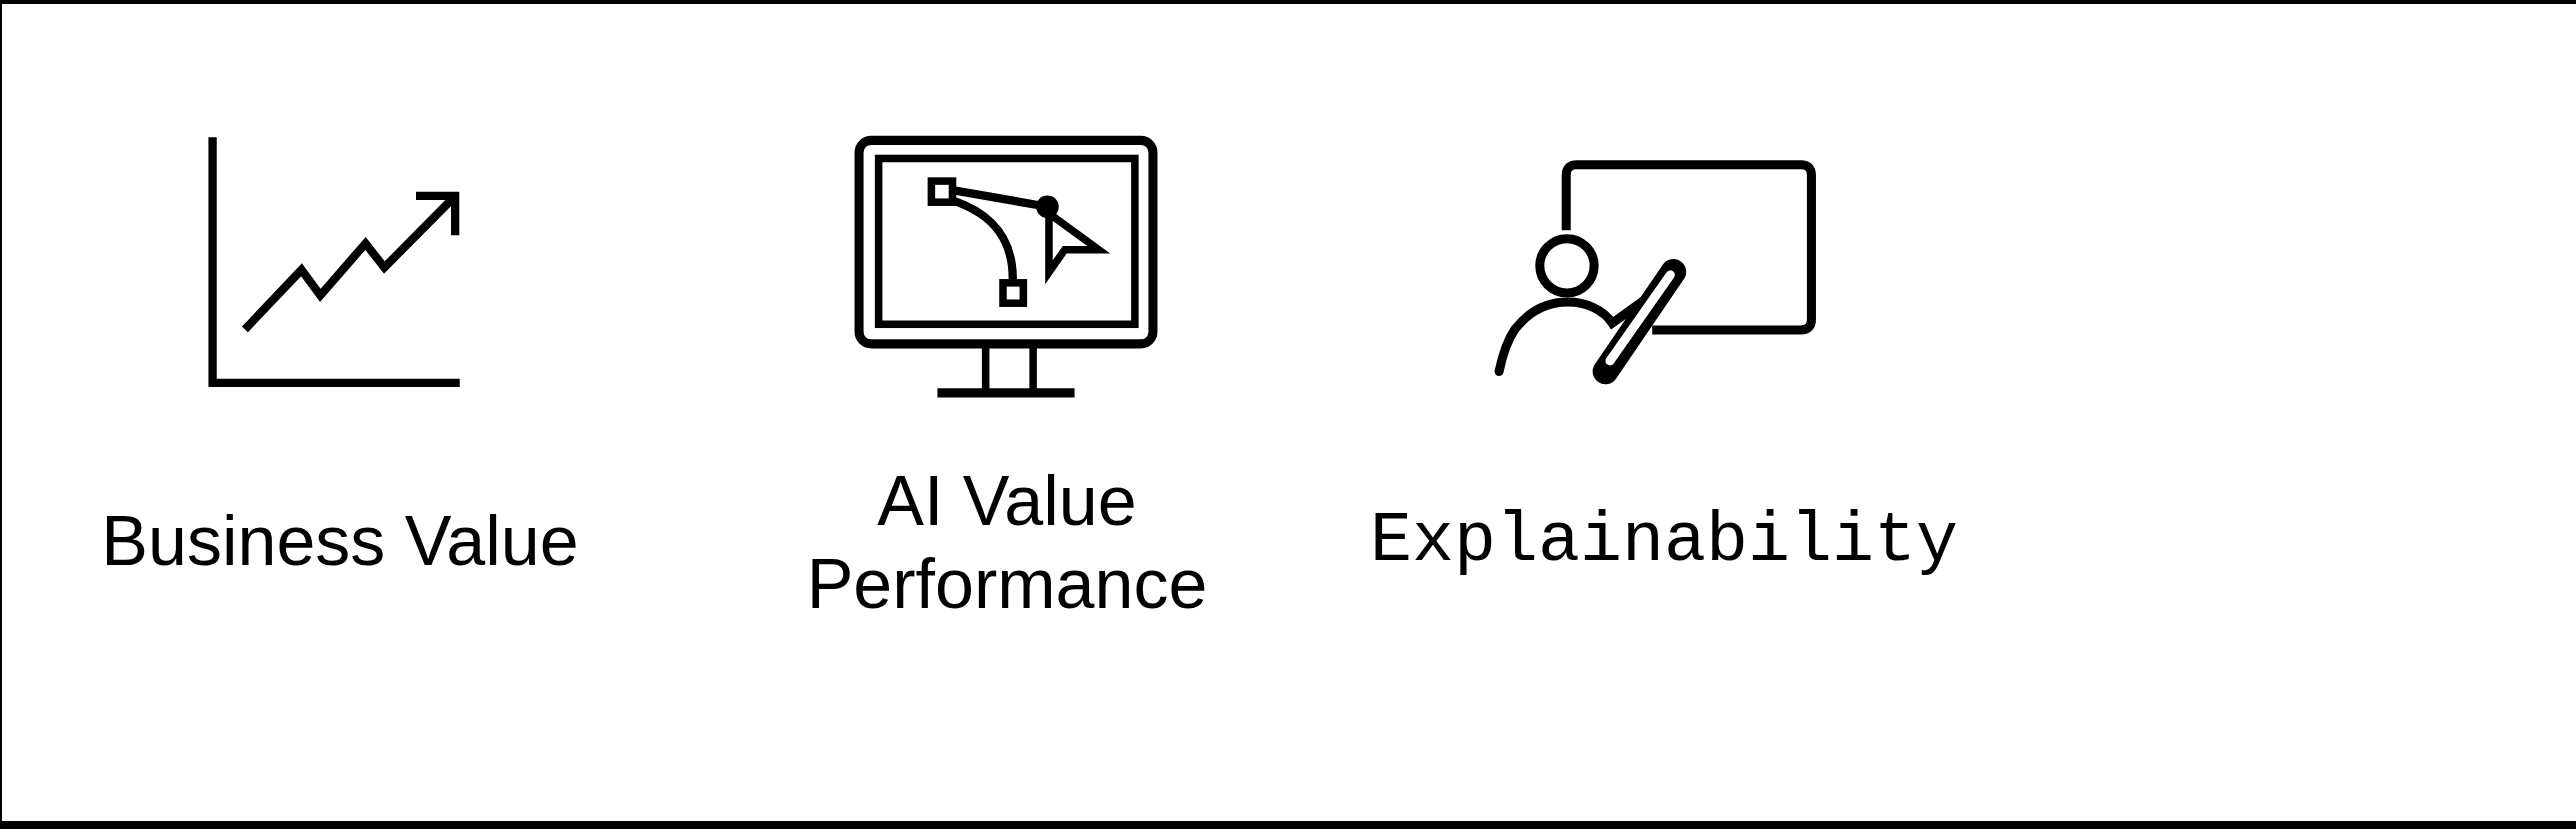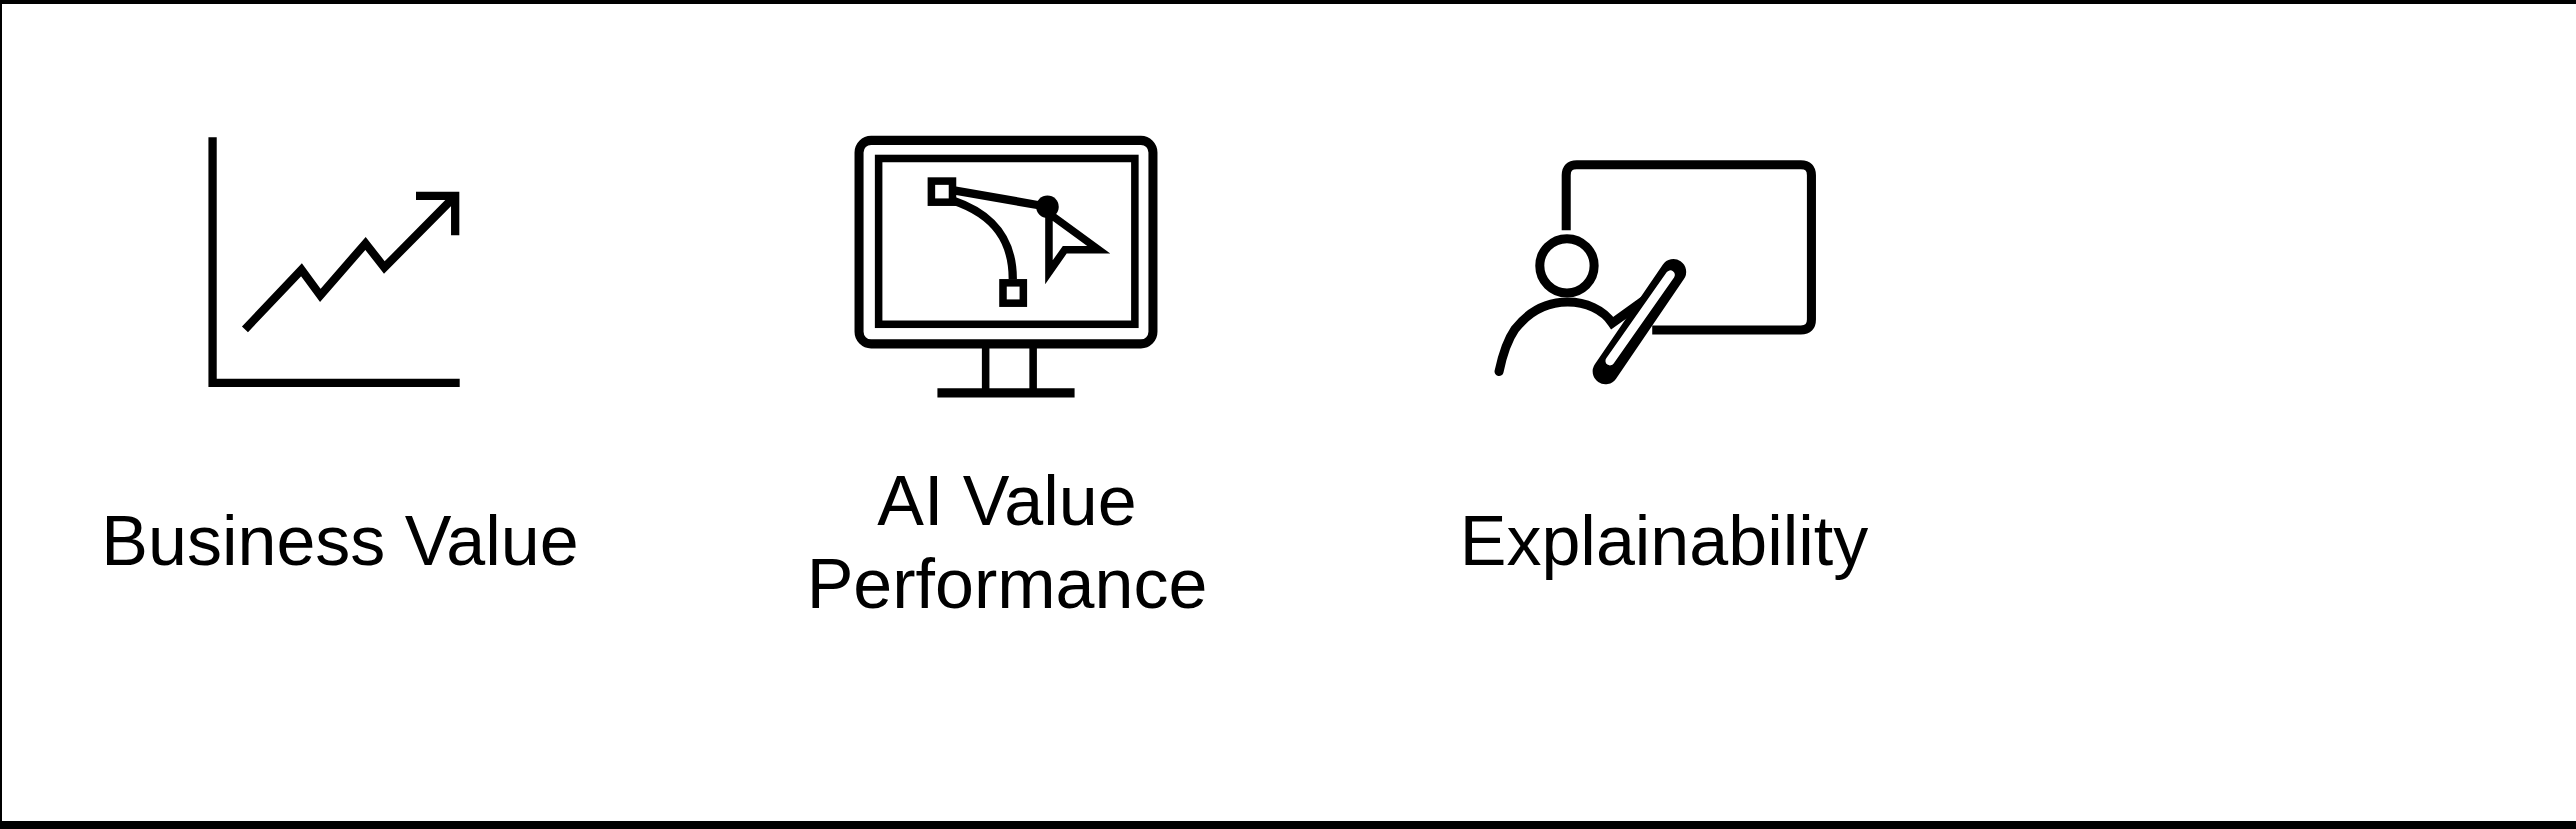--- a/index.html
+++ b/index.html
@@ -23,21 +23,21 @@
     transform:translateX(-50%);
     font-size:70px;
     line-height:83px;
     color:#000;
     text-align:center;
     white-space:pre-line;
     letter-spacing:0;
   }
   #label-1{left:340px;top:500px;}
   #label-2{left:1007px;top:460px;}
-  #label-3{left:1664px;top:500px;}
+  #label-3{left:1664px;top:500px;font-family:Liberation Mono, monospace;}
   .stroke{fill:none;stroke:#000;}
 </style>
 </head>
 <body>
 
 <div class="canvas">
 
   <div class="border-top"></div>
   <div class="border-left"></div>
   <div class="border-bottom"></div>

